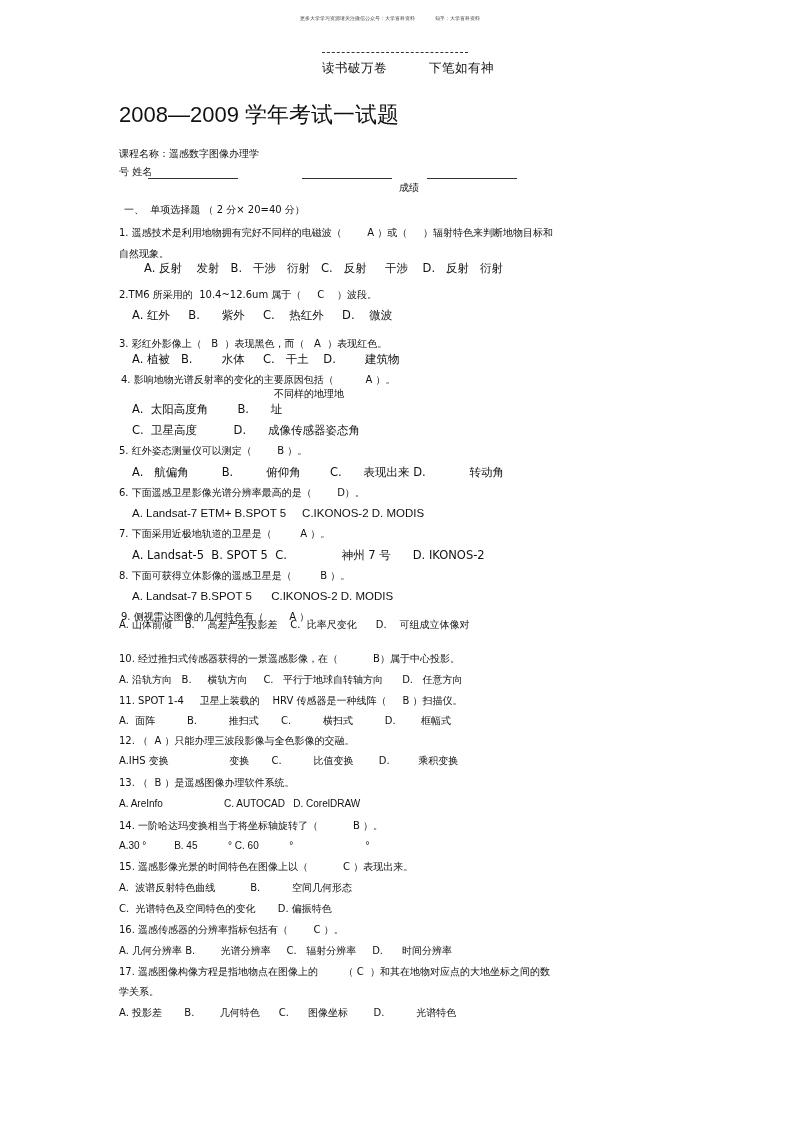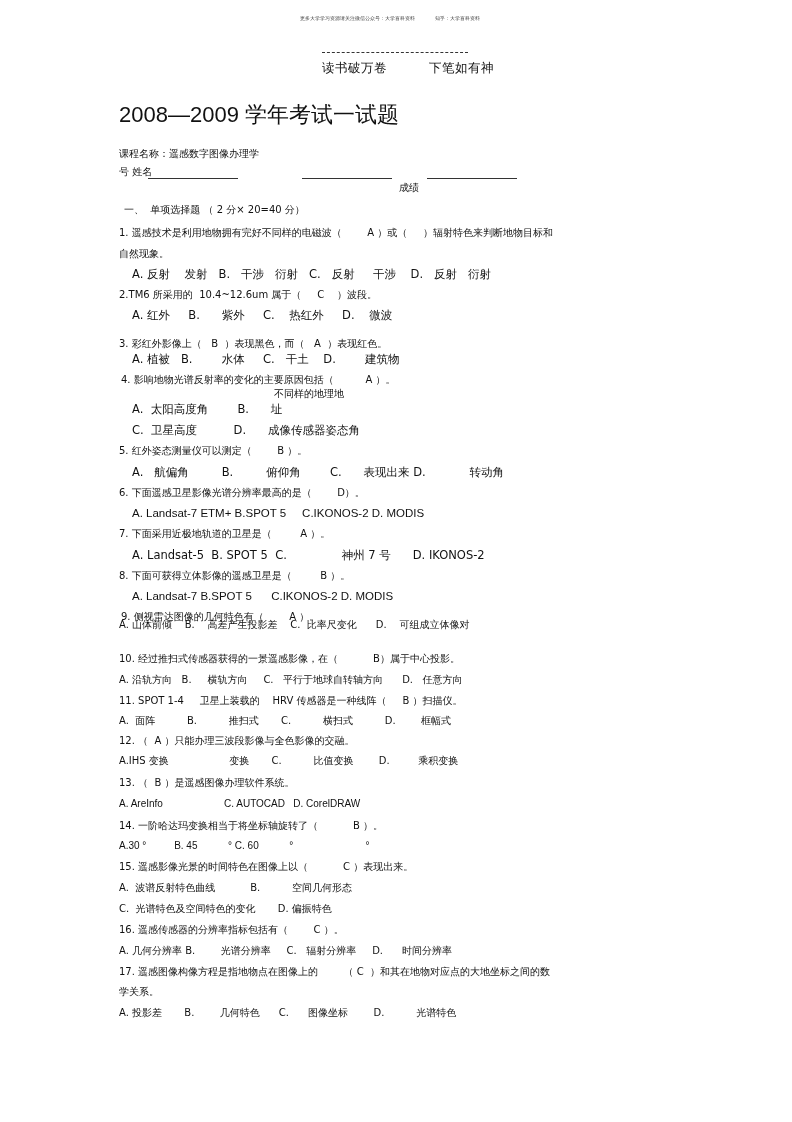--- a/index.html
+++ b/index.html
@@ -31,21 +31,21 @@
   <div class="abs line" style="top:165px;"><span>号</span> <span>姓名</span></div>
   <div class="uline" style="top:178px;left:148px;width:90px;"></div>
   <div class="uline" style="top:178px;left:302px;width:90px;"></div>
   <div class="abs line" style="top:165px;left:399px;margin-top:16px;">成绩</div>
   <div class="uline" style="top:178px;left:427px;width:90px;"></div>
 
   <div class="abs line" style="top:203px;left:124px;">一、  单项选择题 （ 2 分× 20=40 分）</div>
 
   <div class="abs line" style="top:226px;">1. 遥感技术是利用地物拥有完好不同样的电磁波（        A ）或（     ）辐射特色来判断地物目标和</div>
   <div class="abs line" style="top:247px;">自然现象。</div>
-  <div class="abs opt" style="top:267px;">A. 反射    发射   B.   干涉   衍射   C.   反射     干涉    D.   反射   衍射</div>
+  <div class="abs opt" style="top:261px;margin-left:12px;">A. 反射    发射   B.   干涉   衍射   C.   反射     干涉    D.   反射   衍射</div>
 
   <div class="abs line" style="top:288px;">2.TM6 所采用的  10.4~12.6um 属于（     C    ）波段。</div>
   <div class="abs opt" style="top:308px;">A. 红外     B.      紫外     C.    热红外     D.    微波</div>
 
   <div class="abs line" style="top:337px;">3. 彩红外影像上（   B  ）表现黑色，而（   A  ）表现红色。</div>
   <div class="abs opt" style="top:352px;">A. 植被   B.        水体     C.   干土    D.        建筑物</div>
 
   <div class="abs line" style="top:373px;left:121px;">4. 影响地物光谱反射率的变化的主要原因包括（          A ）。</div>
   <div class="abs line" style="top:387px;left:274px;text-align:right;">不同样的地理地</div>
   <div class="abs opt" style="top:402px;">A.  太阳高度角        B.      址</div>

